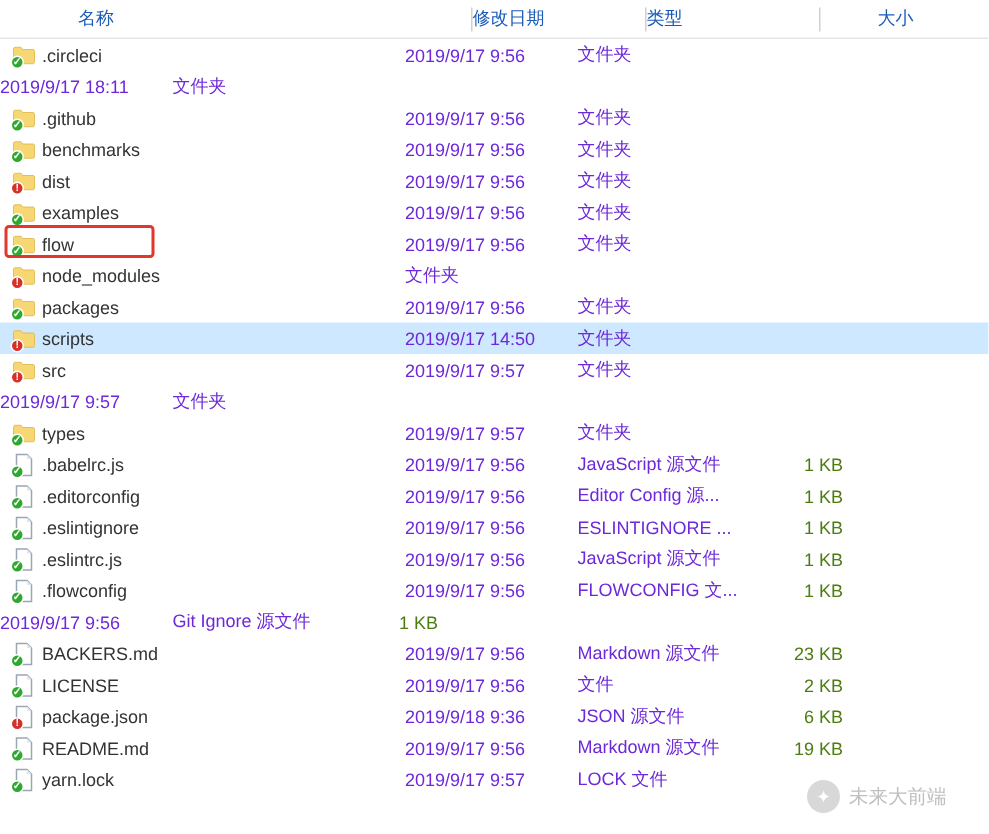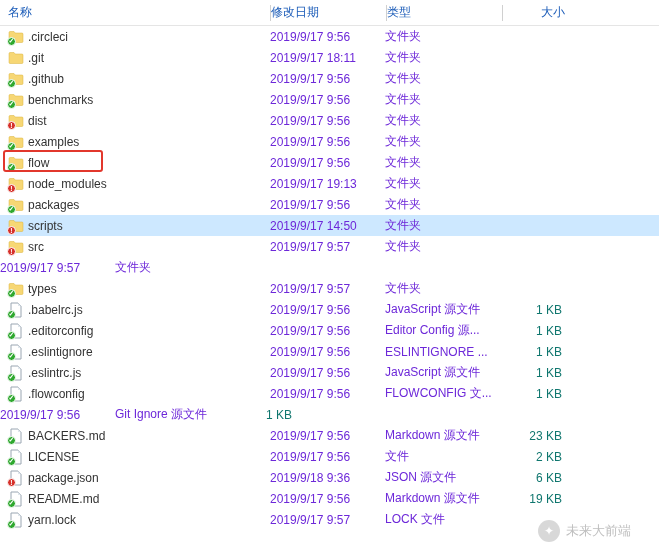--- a/index.html
+++ b/index.html
@@ -12,40 +12,41 @@
   height: 556px;
   overflow: hidden;
 }
 .header {
   display: flex;
   height: 26px;
   align-items: center;
   border-bottom: 1px solid #e5e5e5;
   color: #1a5bb8;
   background: #fff;
+  padding-left: 44px;
 }
 .col { display: flex; align-items: center; }
 .col-name   { width: 270px; padding-left: 8px; }
 .col-date   { width: 115px; }
 .col-type   { width: 115px; }
 .col-size   { width: 80px; text-align: center; padding-right: 18px; justify-content: flex-end; }
 .col-divider {
   width: 1px; height: 16px; background: #d0d0d0; margin-right: 0;
 }
 .rows { }
 .row {
   display: flex;
   height: 21px;
   align-items: center;
   color: #333;
 }
 .row.selected { background: #cde8ff; }
 .row .col-name { display: flex; gap: 4px; }
 .row .col-date, .row .col-type { color: #6d28d9; }
-.row .col-size { color: #0f766e; }
+.row .col-size { color: #4d7c0f; }
 .icon {
   width: 16px; height: 16px;
   display: inline-flex; align-items: center; justify-content: center;
   flex: 0 0 16px;
   position: relative;
 }
 .folder-svg { width: 16px; height: 16px; }
 .file-svg { width: 14px; height: 16px; }
 .badge {
   position: absolute;
@@ -104,28 +105,20 @@
           </svg>
           <span class="badge green">✓</span>
         </span>
         <span>.circleci</span>
       </div>
       <div class="col col-date">2019/9/17 9:56</div>
       <div class="col col-type">文件夹</div>
       <div class="col col-size"></div>
     </div>
     <div class="row">
-      <div class="col col-name">
-        <span class="icon">
-          <svg class="folder-svg" viewBox="0 0 16 16">
-            <path fill="#f7d774" stroke="#d9b23c" stroke-width="0.5" d="M1 3.5 C1 3 1.4 2.5 2 2.5 L6 2.5 L7.2 4 L14 4 C14.6 4 15 4.4 15 5 L15 12.5 C15 13 14.6 13.5 14 13.5 L2 13.5 C1.4 13.5 1 13 1 12.5 Z"></path>
-          </svg>
-        </span>
-        <span>.git</span>
-      </div>
       <div class="col col-date">2019/9/17 18:11</div>
       <div class="col col-type">文件夹</div>
       <div class="col col-size"></div>
     </div>
     <div class="row">
       <div class="col col-name">
         <span class="icon">
           <svg class="folder-svg" viewBox="0 0 16 16">
             <path fill="#f7d774" stroke="#d9b23c" stroke-width="0.5" d="M1 3.5 C1 3 1.4 2.5 2 2.5 L6 2.5 L7.2 4 L14 4 C14.6 4 15 4.4 15 5 L15 12.5 C15 13 14.6 13.5 14 13.5 L2 13.5 C1.4 13.5 1 13 1 12.5 Z"></path>
           </svg>
@@ -196,21 +189,20 @@
     <div class="row">
       <div class="col col-name">
         <span class="icon">
           <svg class="folder-svg" viewBox="0 0 16 16">
             <path fill="#f7d774" stroke="#d9b23c" stroke-width="0.5" d="M1 3.5 C1 3 1.4 2.5 2 2.5 L6 2.5 L7.2 4 L14 4 C14.6 4 15 4.4 15 5 L15 12.5 C15 13 14.6 13.5 14 13.5 L2 13.5 C1.4 13.5 1 13 1 12.5 Z"></path>
           </svg>
           <span class="badge red">!</span>
         </span>
         <span>node_modules</span>
       </div>
-      <div class="col col-date">2019/9/17 19:13</div>
       <div class="col col-type">文件夹</div>
       <div class="col col-size"></div>
     </div>
     <div class="row">
       <div class="col col-name">
         <span class="icon">
           <svg class="folder-svg" viewBox="0 0 16 16">
             <path fill="#f7d774" stroke="#d9b23c" stroke-width="0.5" d="M1 3.5 C1 3 1.4 2.5 2 2.5 L6 2.5 L7.2 4 L14 4 C14.6 4 15 4.4 15 5 L15 12.5 C15 13 14.6 13.5 14 13.5 L2 13.5 C1.4 13.5 1 13 1 12.5 Z"></path>
           </svg>
           <span class="badge green">✓</span>

